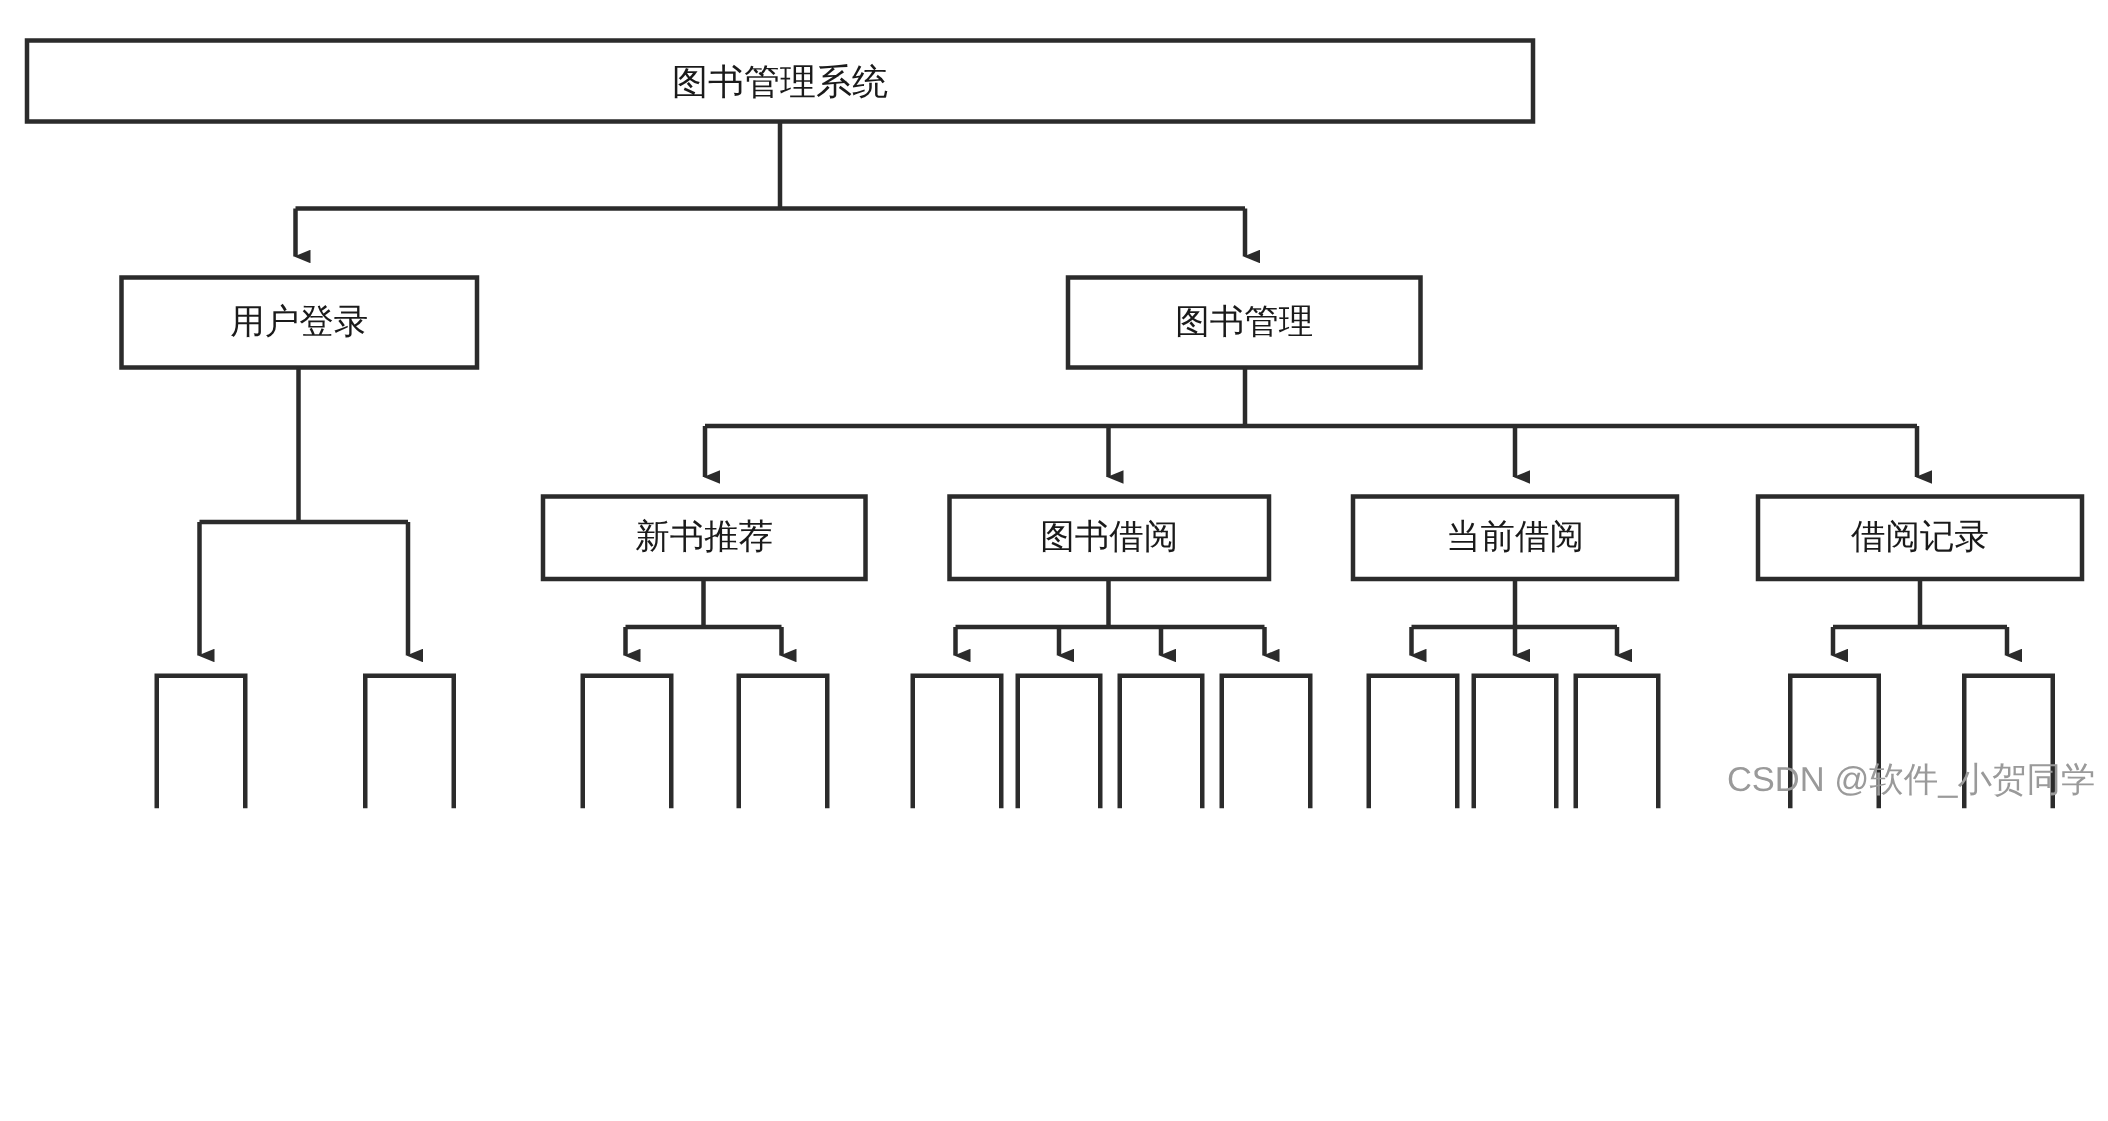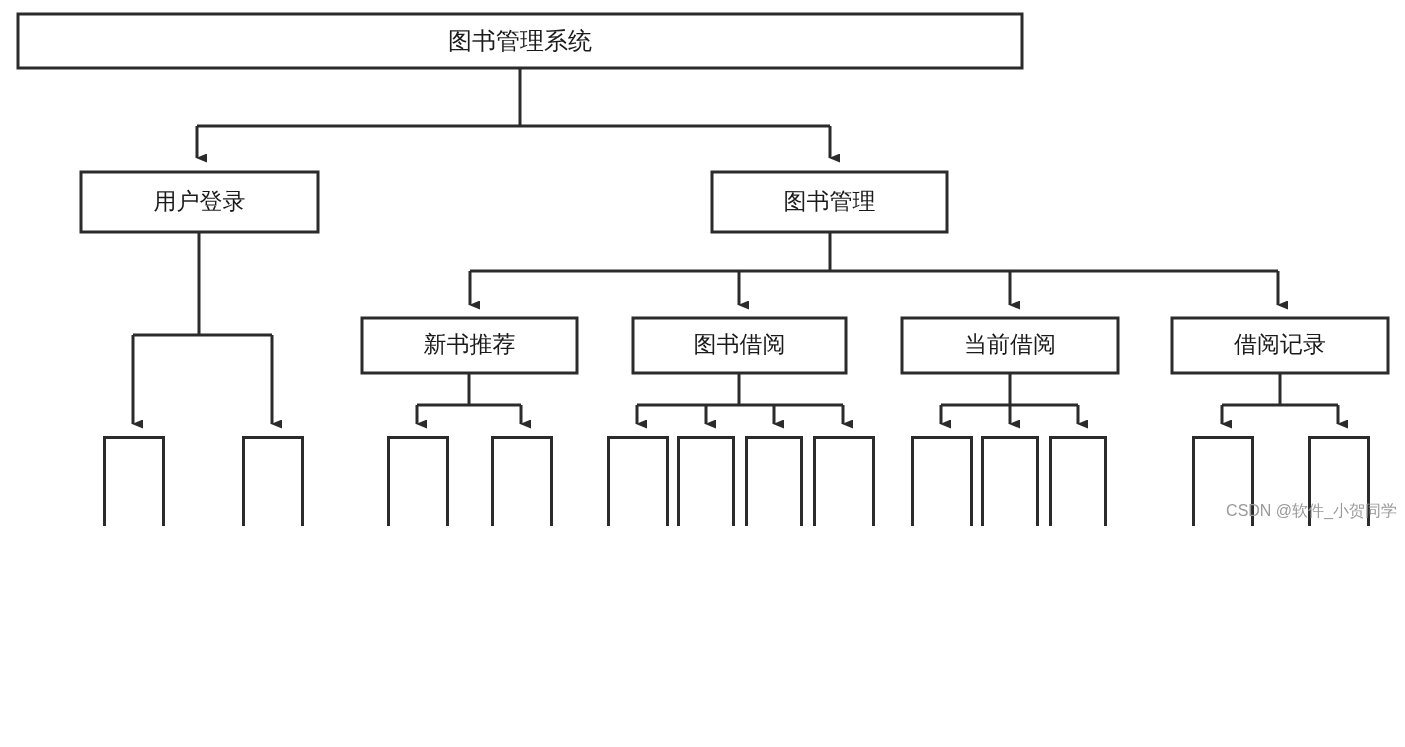--- a/index.html
+++ b/index.html
@@ -10,20 +10,21 @@
   }
   body {
     font-family: "Liberation Sans", "DejaVu Sans", sans-serif;
   }
   #diagram-root {
     position: relative;
     width: 1405px;
     height: 526px;
     background: #ffffff;
     overflow: hidden;
+    margin-top: 13px;
   }
   svg#flowchart {
     position: absolute;
     left: 0;
     top: 0;
     width: 1405px;
     height: 747px;
     display: block;
   }
   .node-rect {
@@ -70,21 +71,21 @@
     color: #1a1a1a;
     letter-spacing: 2px;
     white-space: nowrap;
     text-align: center;
   }
   .watermark {
     position: absolute;
     right: 8px;
     bottom: 4px;
     font-family: "Liberation Sans", "DejaVu Sans", sans-serif;
-    font-size: 16px;
+    font-size: 23px;
     color: #9a9a9a;
     white-space: nowrap;
     pointer-events: none;
   }
 </style>
 </head>
 <body>
 
 <div id="diagram-root">
 

